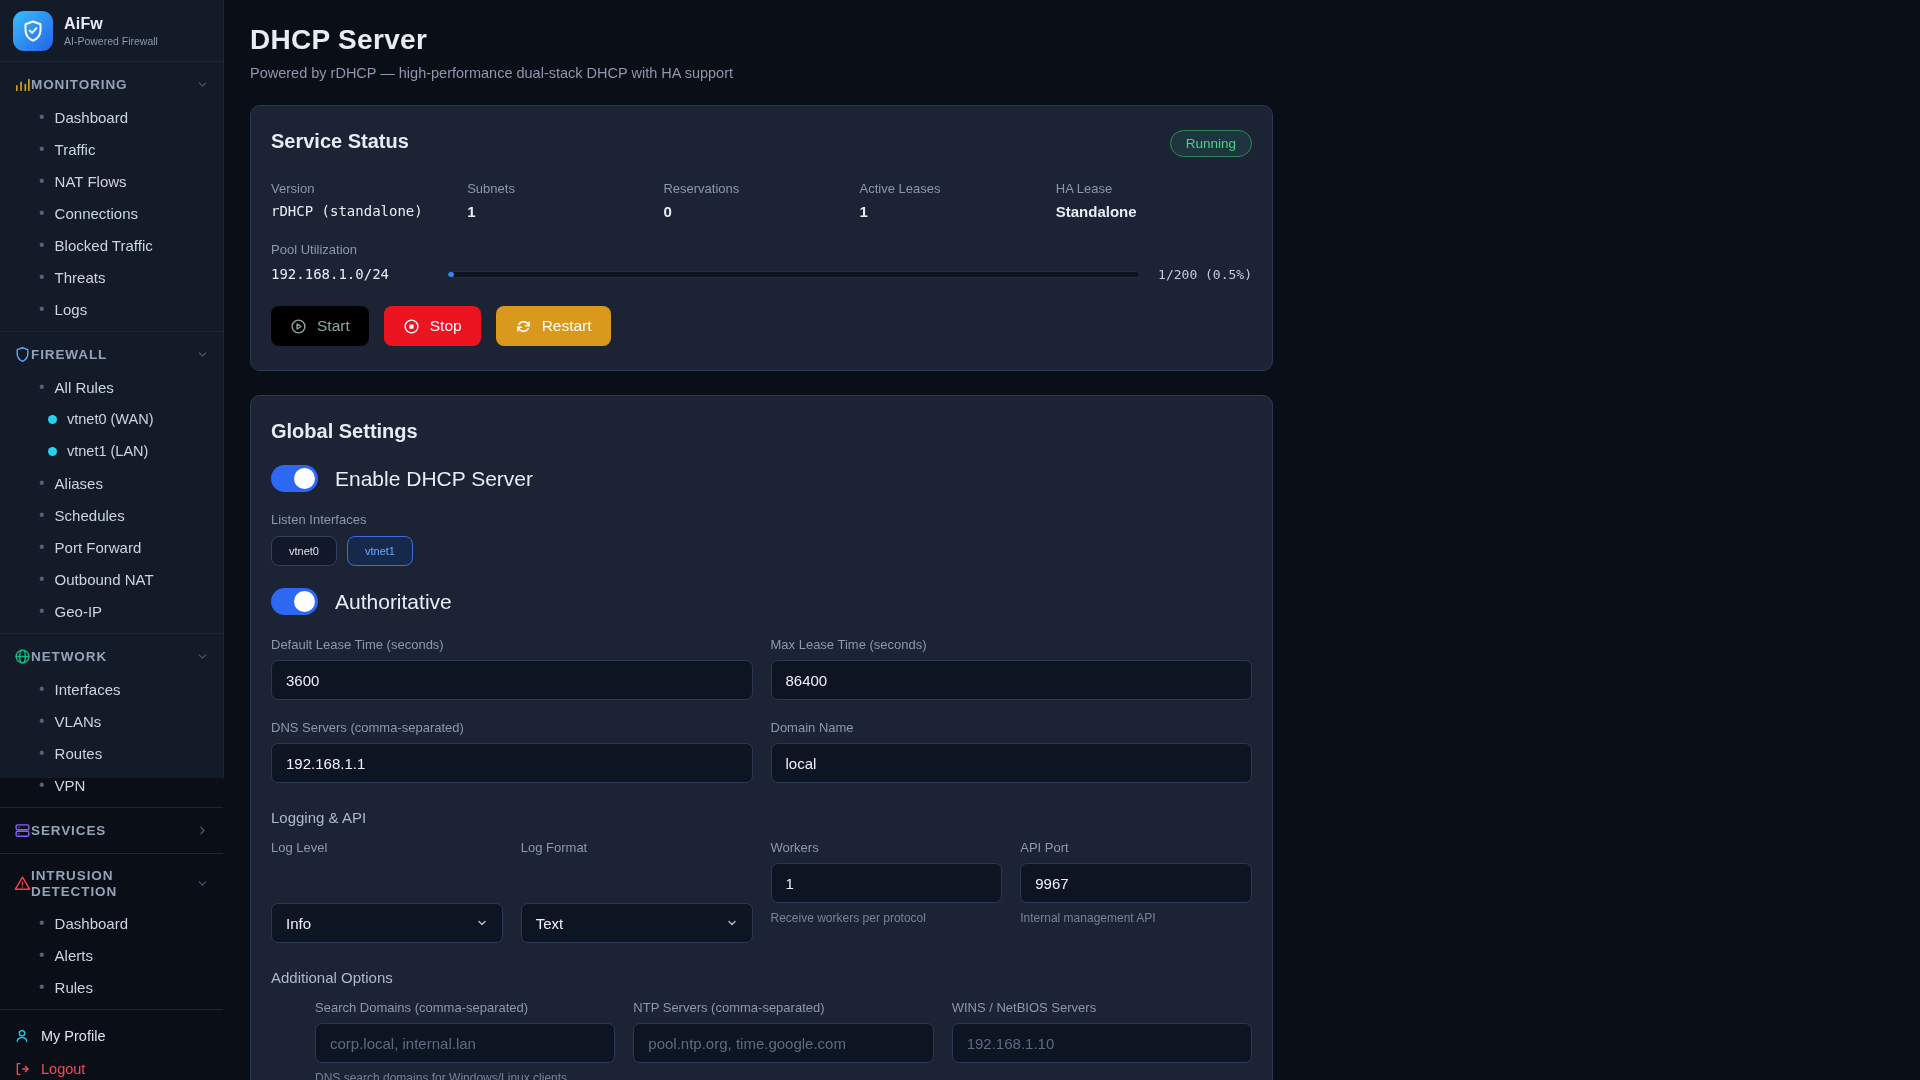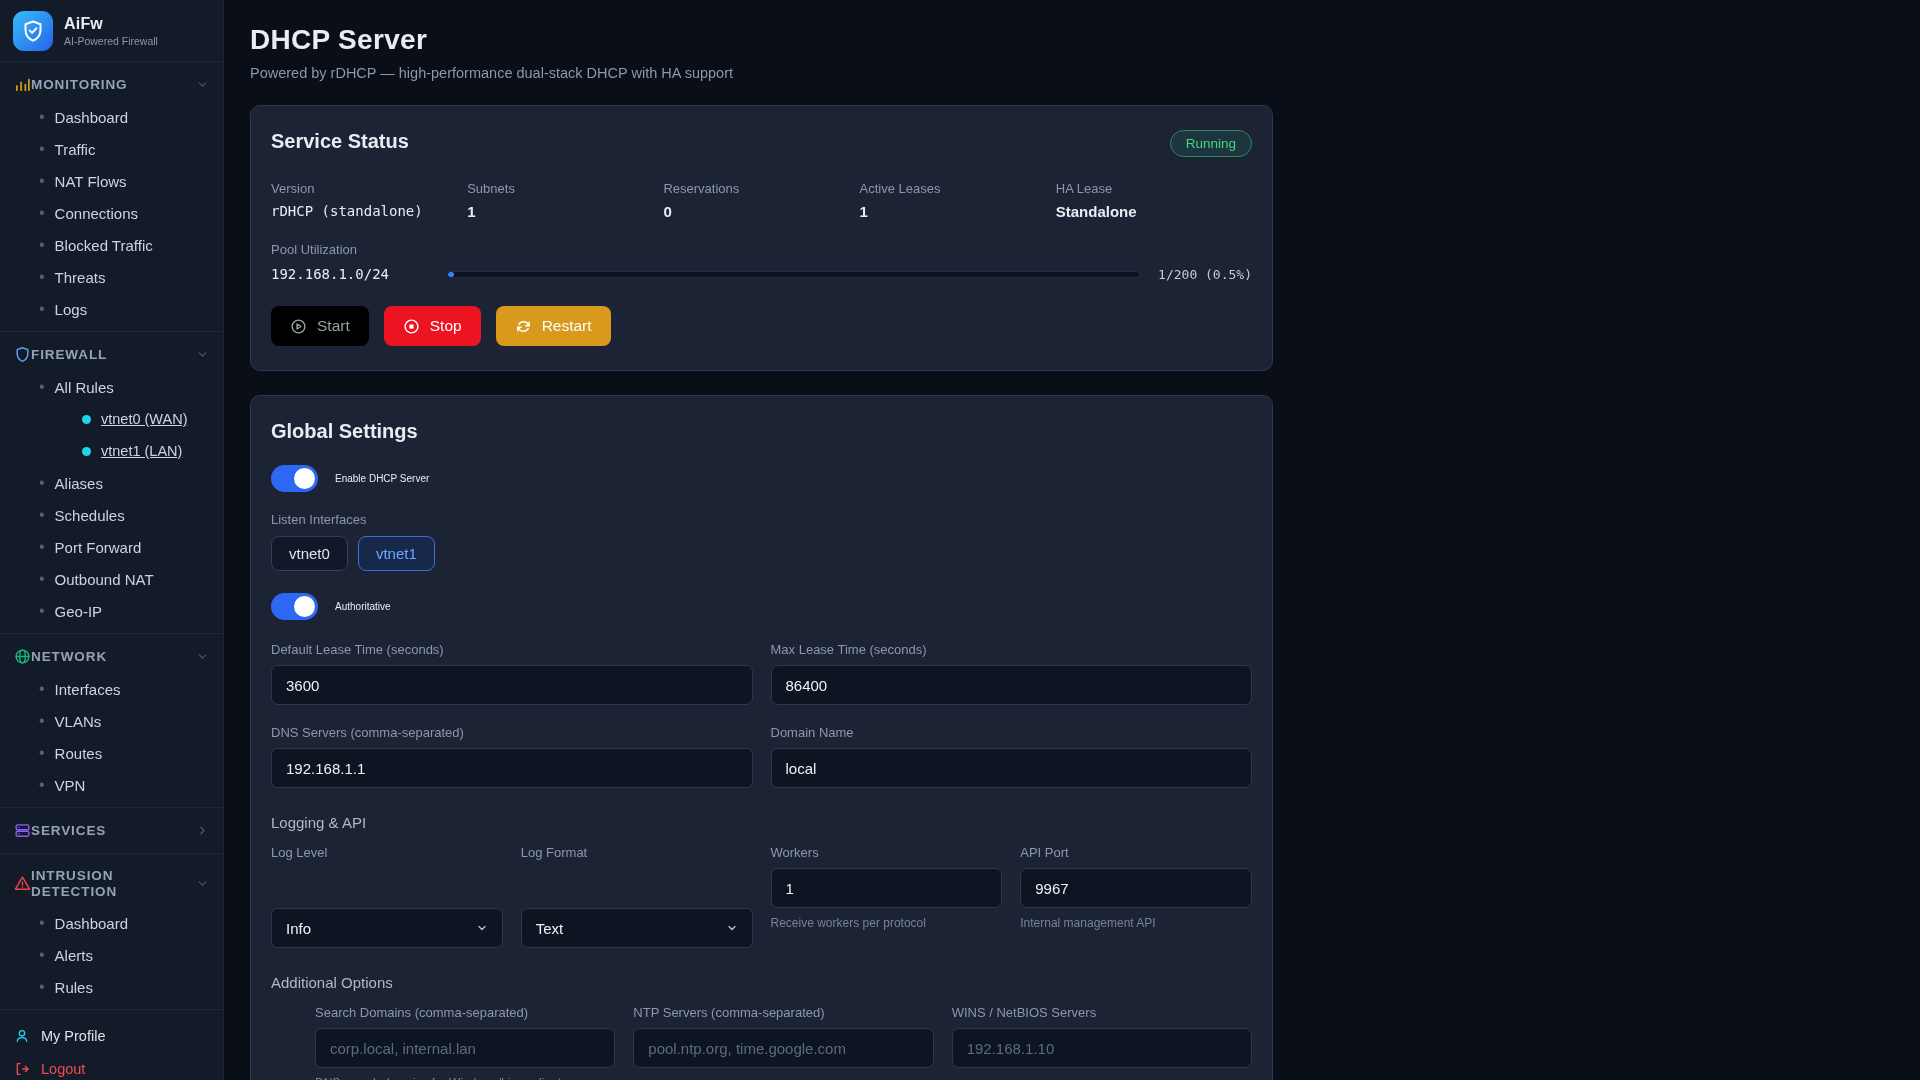--- a/index.html
+++ b/index.html
@@ -2,40 +2,40 @@
 <html><head>
 <meta charset="utf-8">
 <style>
   * { margin:0; padding:0; box-sizing:border-box; }
   html,body { width:1920px; height:1080px; overflow:hidden;
     background:#0a0e17; color:#e8edf4;
     font-family:"Liberation Sans","DejaVu Sans",sans-serif; }
   .mono { font-family:"DejaVu Sans Mono","Liberation Mono",monospace; }
 
   
-  .sidebar { position:fixed; left:0; top:0; width:224px; height:1080px;
+  .sidebar { position:fixed; left:0; top:0; width:224px; height:778px;
     background:#131a28; border-right:1px solid #1e2636;
     display:flex; flex-direction:column; z-index:5; }
   .logo-row { display:flex; align-items:center; gap:11px; padding:11px 13px 10px; }
   .logo-badge { width:40px; height:40px; border-radius:11px; flex:none;
     background:linear-gradient(135deg,#38bdf8,#2563eb);
     display:flex; align-items:center; justify-content:center; }
   .app-name { font-size:16px; font-weight:bold; letter-spacing:.2px; }
   .app-tagline { font-size:10.5px; color:#8b98ad; margin-top:2px; }
   .side-divider { border-top:1px solid #1e2636; }
   .section { padding:5px 0 6px; }
   .section-header { display:flex; align-items:center; 
     padding:9px 14px 8px; color:#94a3b8; font-size:13.5px; font-weight:bold;
     letter-spacing:.9px; cursor:pointer; line-height:1.15; }
   .section-header .hicon { flex:none; display:flex; }
   .section-header .chev { margin-left:auto; color:#475569; flex:none; display:flex; }
   .item { display:flex; align-items:center; gap:10px; height:32px;
     padding:0 10px 0 39px; font-size:15px; color:#cbd5e1; cursor:pointer; }
   .item .bullet { color:#55627a; font-size:16px; line-height:1; }
-  .item.sub { padding-left:82px; font-size:14.5px;text-decoration:underline; }
+  .item.sub { padding-left:48px; font-size:14.5px; }
   .cyan-dot { width:9px; height:9px; border-radius:50%; background:#22d3ee; flex:none; }
   .side-footer { margin-top:auto; border-top:1px solid #1e2636; padding:9px 0 8px; }
   .foot-item { display:flex; align-items:center; gap:11px; height:33px;
     padding:0 14px; font-size:14.5px; color:#dbe3ee; cursor:pointer; }
   .foot-item.logout { color:#ef4d56; }
 
   
   .main { margin-left:224px; padding:24px 0 0 26px; }
   .page-title { font-size:28px; font-weight:bold; letter-spacing:.3px; }
   .page-sub { margin-top:9px; font-size:14.5px; color:#8b98ad; }
@@ -68,26 +68,26 @@
   .btn.start { background:#000000; color:#8fa89b; cursor:default;text-align:right; }
   .btn.stop { background:#ec1420; }
   .btn.restart { background:#d8991c; }
   .btn .bicon { display:flex; }
 
   .toggle-row { display:flex; align-items:center; gap:17px; margin-top:22px; }
   .toggle { width:47px; height:27px; border-radius:999px; background:#2d68f5;
     position:relative; cursor:pointer; flex:none; }
   .toggle .knob { position:absolute; right:3px; top:3px; width:21px; height:21px;
     background:#fff; border-radius:50%; }
-  .toggle-label { font-size:10px; }
+  .toggle-label { font-size:21px; }
 
   .field-label { font-size:13px; color:#8b98ad; }
   .listen { margin-top:20px; }
   .chips { display:flex; gap:10px; margin-top:9px; }
-  .chip { padding:8px 17px; border-radius:8px; font-size:15px; cursor:pointer;
+  .chip { padding:8px 17px; border-radius:8px; font-size:11px; cursor:pointer;
     background:#10182a; border:1px solid #33415c; color:#dbe3ee; }
   .chip.active { background:#16294b; border-color:#3e6fd0; color:#6ea8fe; }
 
   .grid { display:grid; gap:18px; margin-top:22px; }
   .g2 { grid-template-columns:1fr 1fr; }
   .g3 { grid-template-columns:1fr 1fr 1fr; }
   .g4 { grid-template-columns:repeat(4,1fr); }
   .input, .selectbox { margin-top:8px; width:100%; height:40px; background:#0d1422;
     border:1px solid #2b3852; border-radius:7px; color:#eef2f8; font-size:15px;
     padding:0 14px; font-family:inherit; display:block; }

